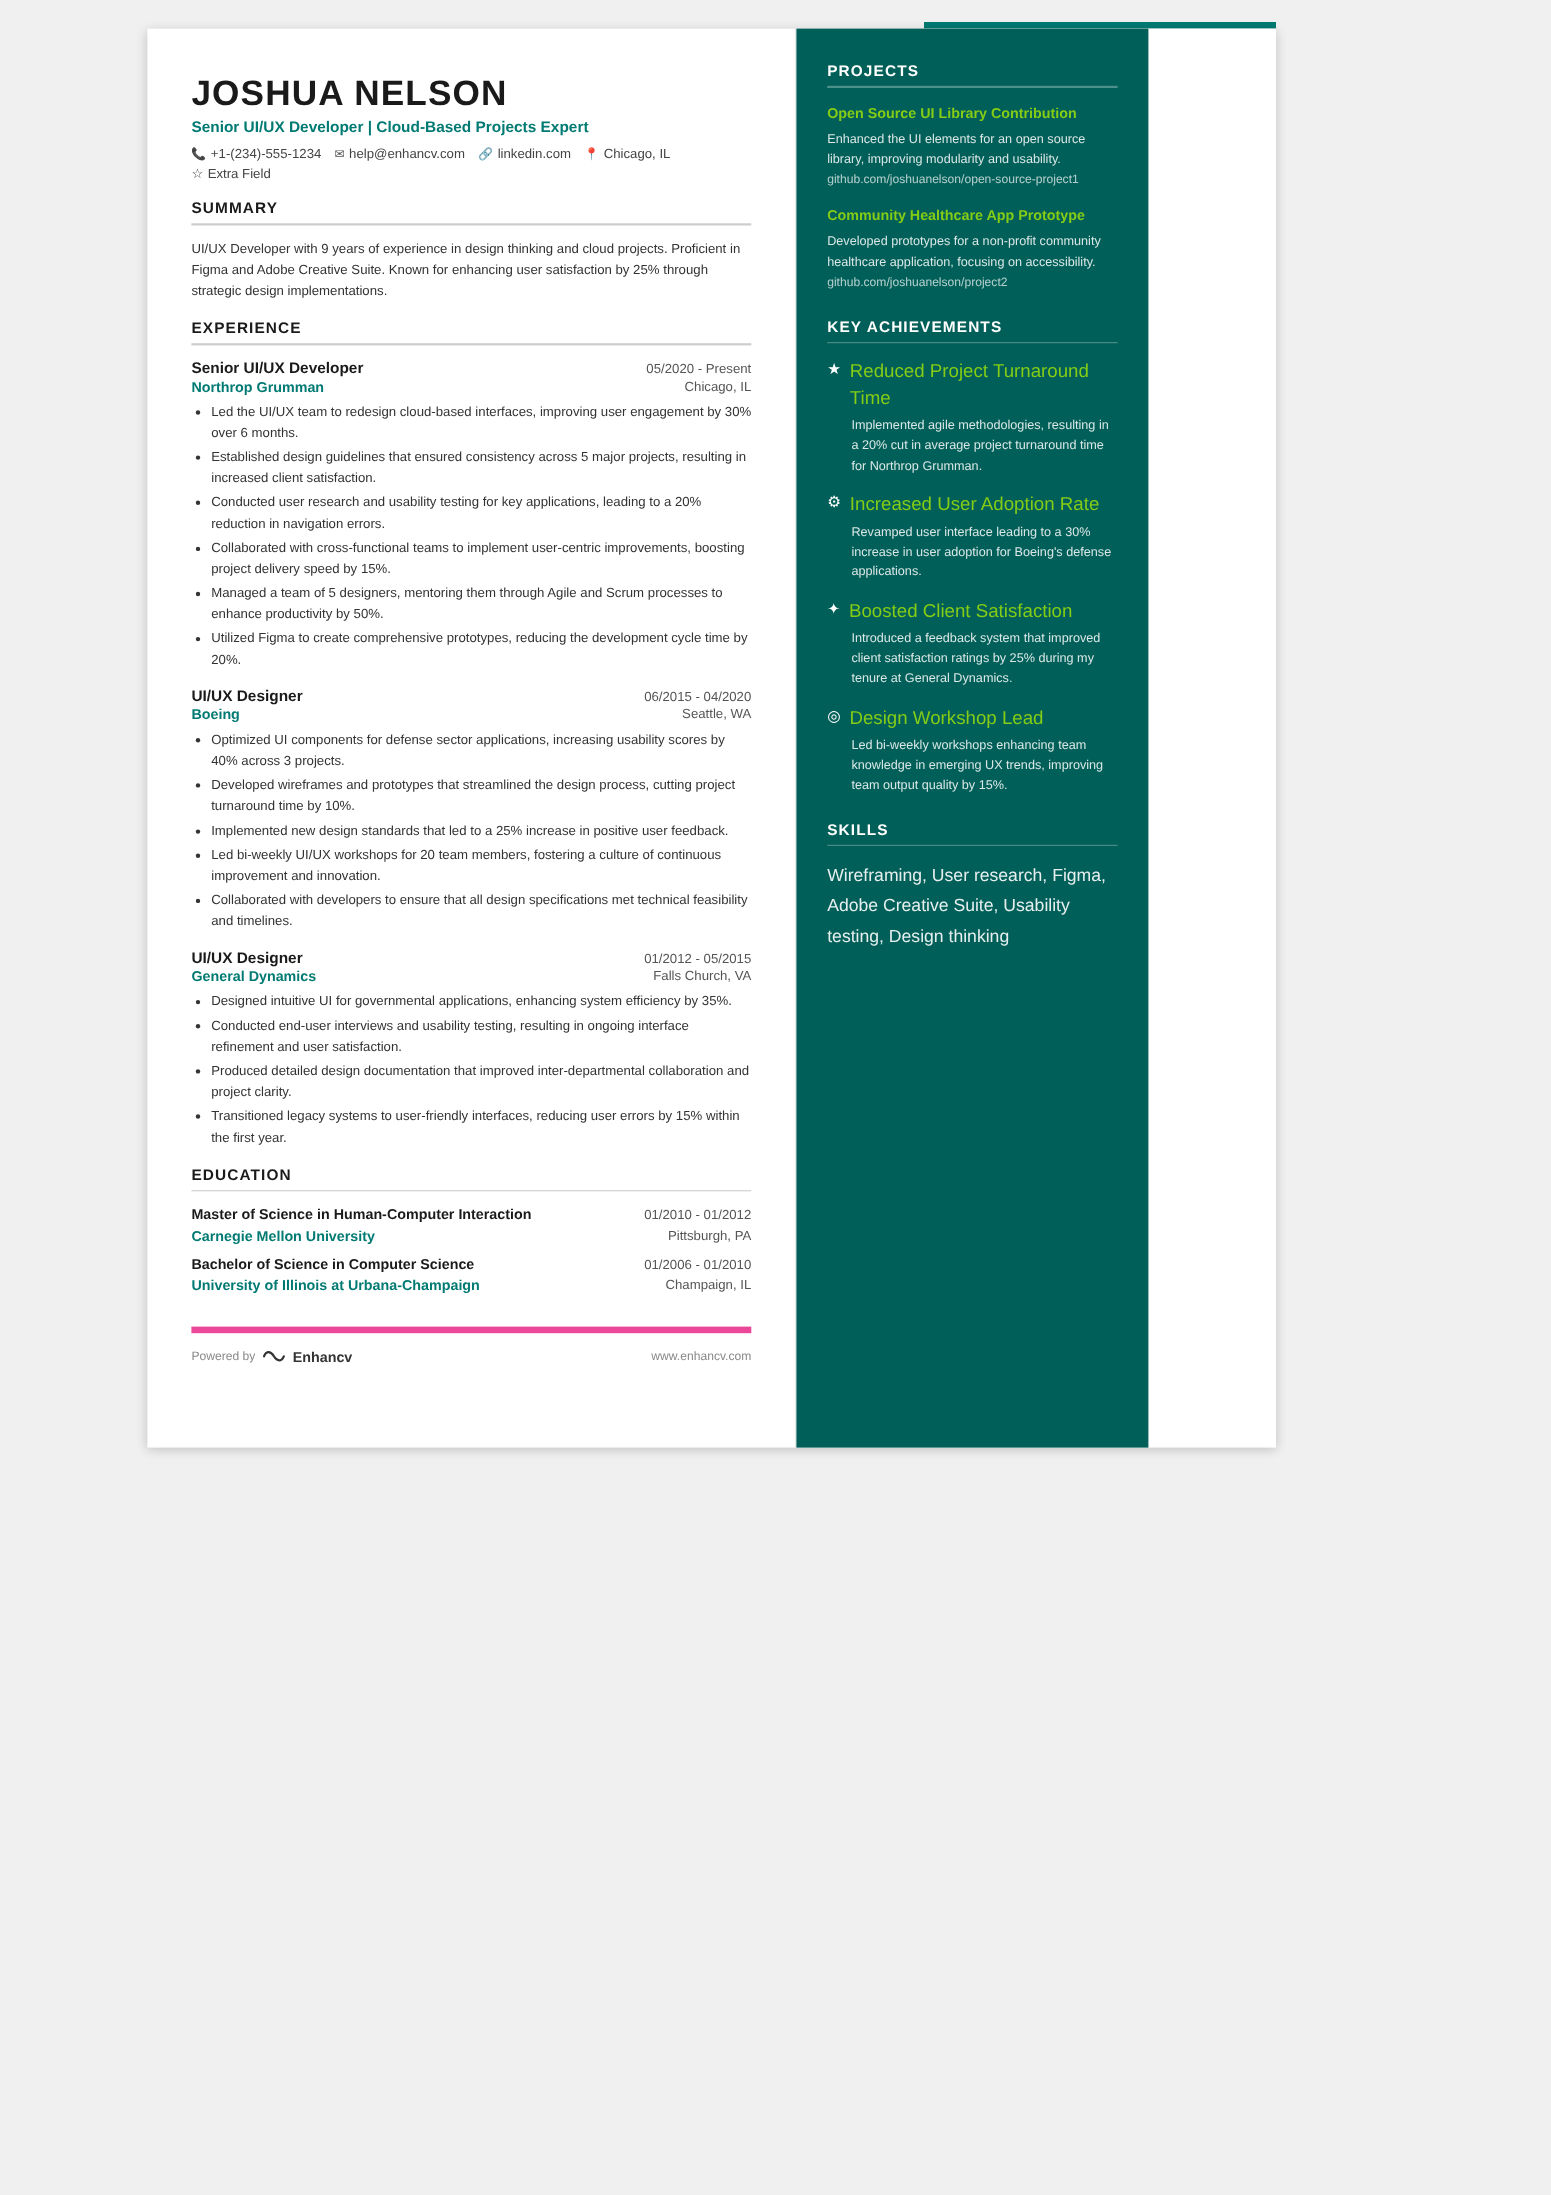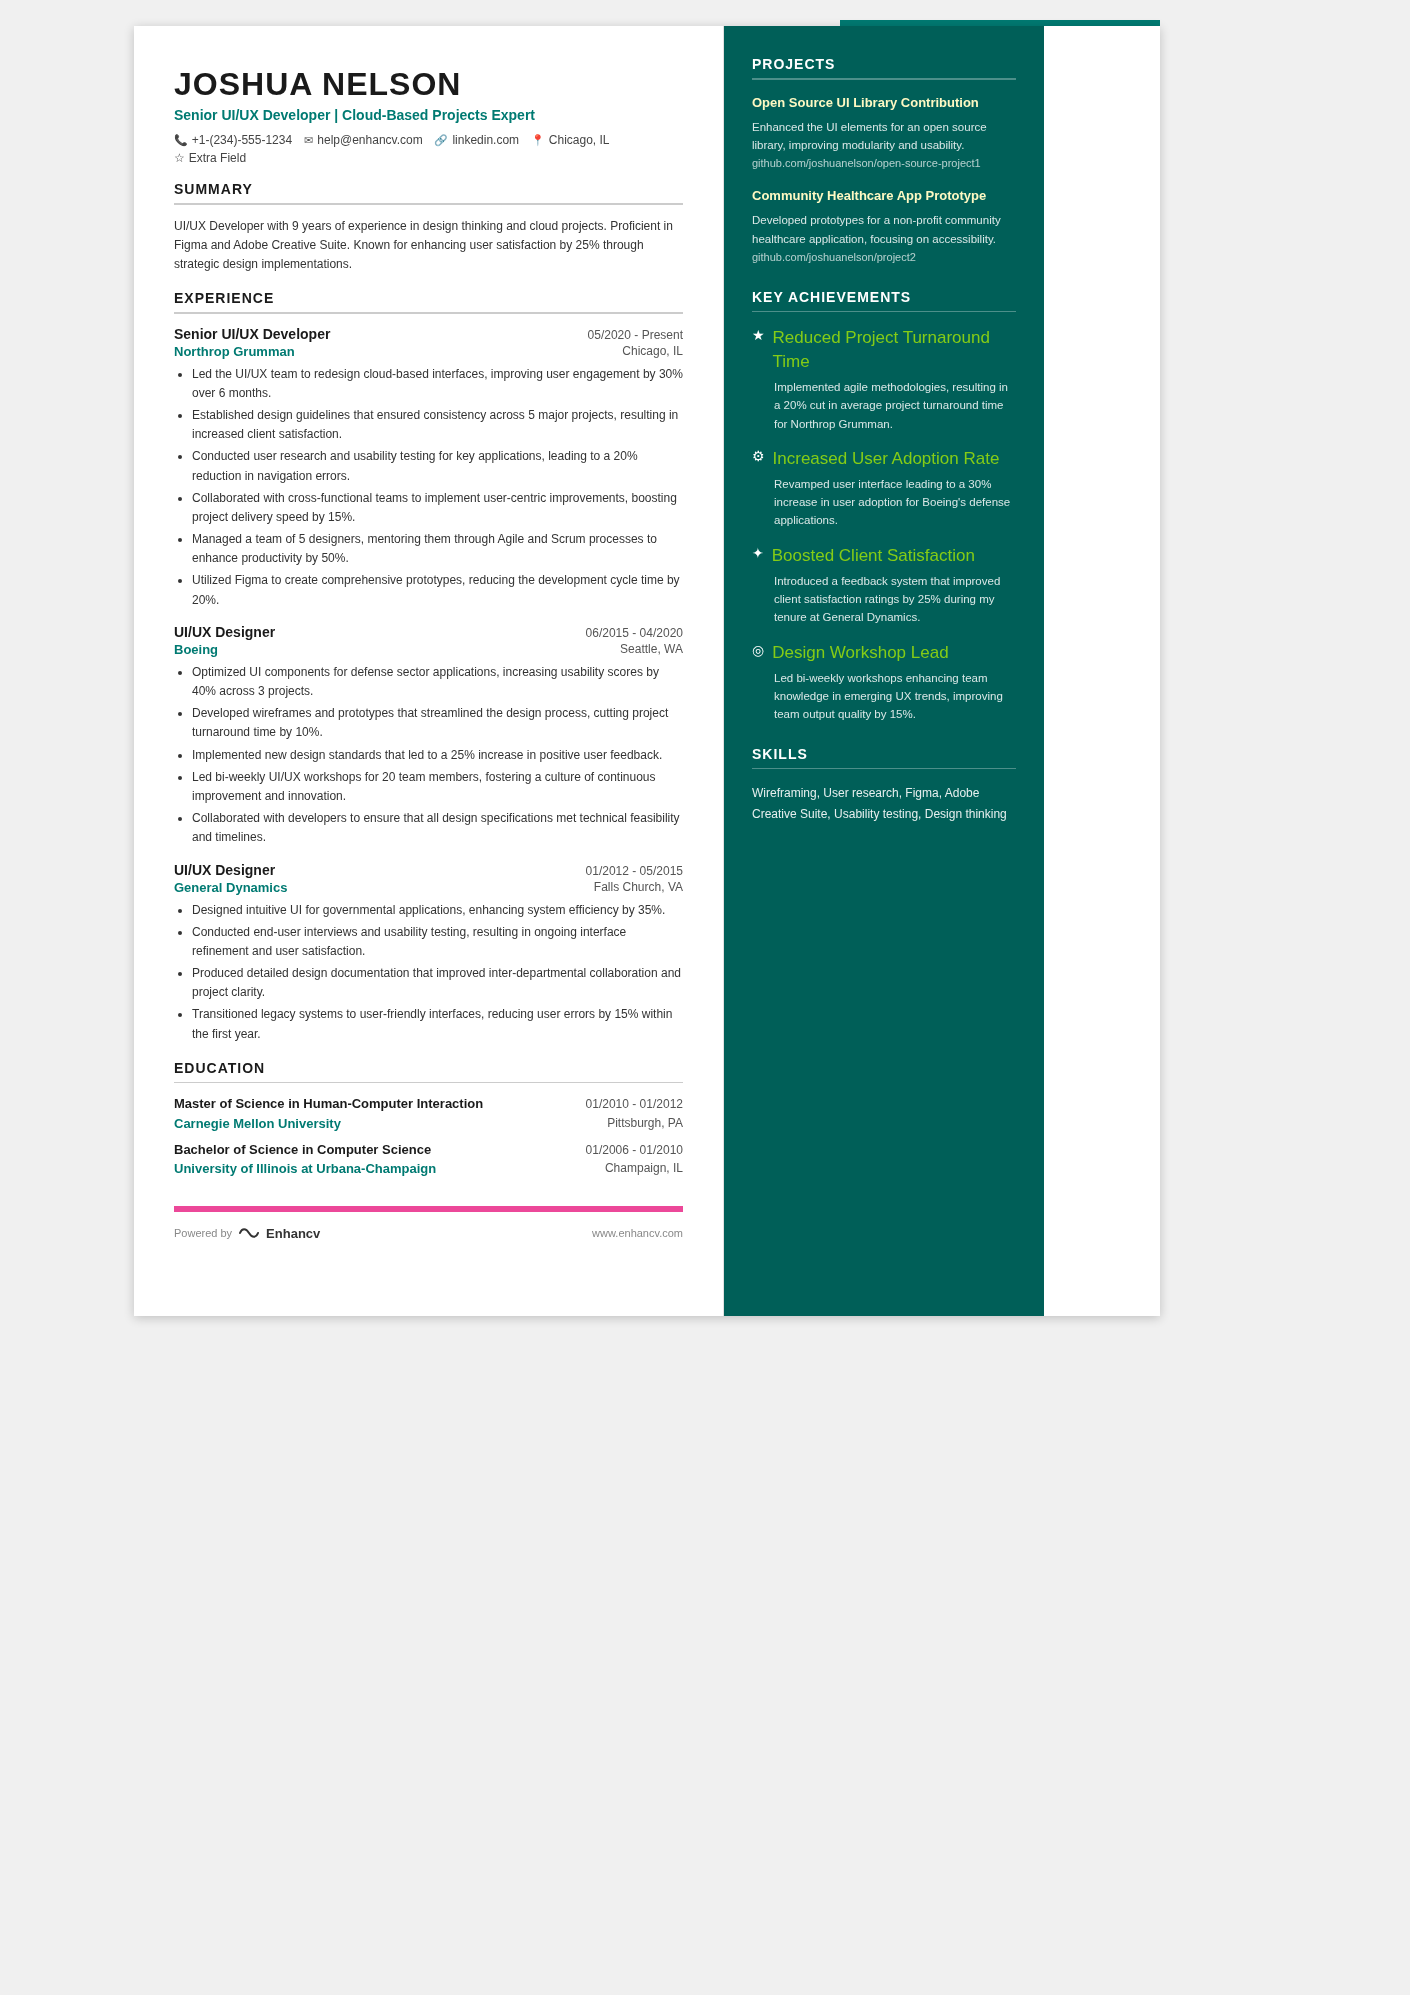--- a/index.html
+++ b/index.html
@@ -200,21 +200,21 @@
       margin-bottom: 6px;
     }
     .right-divider {
       height: 1.5px;
       background: rgba(255,255,255,0.3);
       margin-bottom: 14px;
     }
     .project-title {
       font-size: 13px;
       font-weight: 700;
-      color: #fef9c3;
+      color: #84cc16;
       margin-bottom: 6px;
       line-height: 1.4;
     }
     .project-desc {
       font-size: 11.5px;
       color: rgba(255,255,255,0.85);
       line-height: 1.6;
       margin-bottom: 14px;
     }
     .project-link {
@@ -245,21 +245,21 @@
       color: #84cc16;
       line-height: 1.4;
     }
     .achievement-desc {
       font-size: 11.5px;
       color: rgba(255,255,255,0.85);
       line-height: 1.6;
       padding-left: 22px;
     }
     .skills-text {
-      font-size: 12px;
+      font-size: 16px;
       color: rgba(255,255,255,0.9);
       line-height: 1.7;
     }
     .top-bar {
       height: 6px;
       background: #007a72;
       width: 320px;
       margin-left: auto;
     }
   </style>

